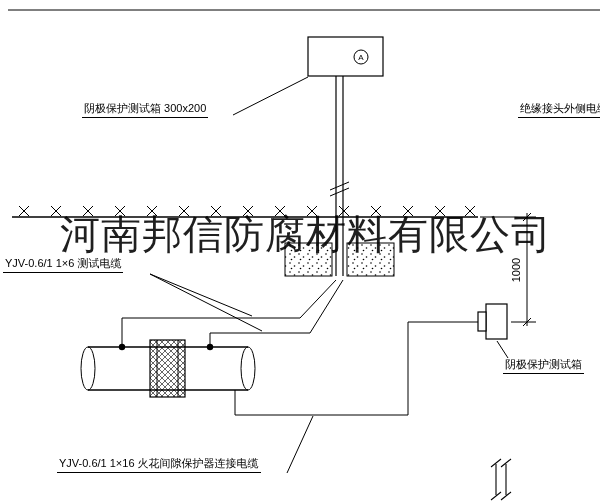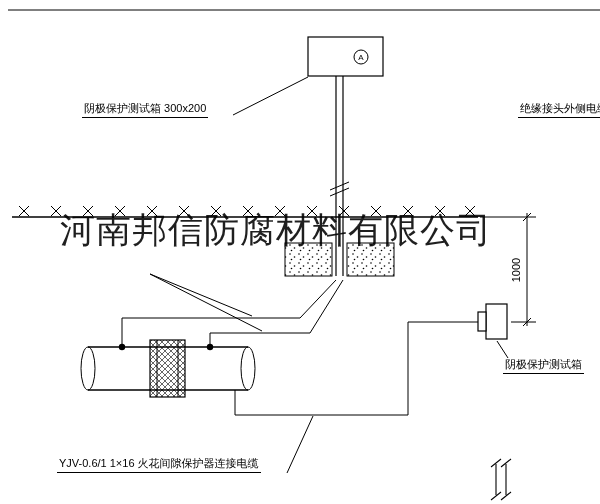--- a/index.html
+++ b/index.html
@@ -21,21 +21,21 @@
     padding:0 2px 2px 2px;
   }
   .lbl-clip{
     overflow:hidden;
     max-width:81px;
   }
   .watermark{
     position:absolute;
     left:60px;top:207px;
     width:470px;
-    font-size:35px;
+    font-size:40px;
     letter-spacing:1px;
     white-space:nowrap;
     font-family:"Liberation Serif", serif;
     color:rgba(0,0,0,0.88);
     pointer-events:none;
   }
   .svgtext{
     font-family:"Liberation Sans", sans-serif;
     fill:#000;
   }
@@ -147,20 +147,21 @@
       <line x1="501" y1="467" x2="511" y2="459"></line>
       <line x1="491" y1="500" x2="501" y2="492"></line>
       <line x1="501" y1="500" x2="511" y2="492"></line>
     </g>
   </svg>
 
   <div class="lbl" style="left:82px;top:102px;">阴极保护测试箱 300x200</div>
 
   <div class="lbl lbl-clip" style="left:518px;top:102px;">绝缘接头外侧电缆</div>
 
+  <div class="lbl" style="left:3px;top:257px;">YJV-0.6/1  1×6   测试电缆</div>
 
   <div class="lbl" style="left:503px;top:358px;">阴极保护测试箱</div>
 
   <div class="lbl" style="left:57px;top:457px;text-align:center;">YJV-0.6/1  1×16   火花间隙保护器连接电缆</div>
 
   <div class="watermark">河南邦信防腐材料有限公司</div>
 
 </div>
 
 </body></html>

